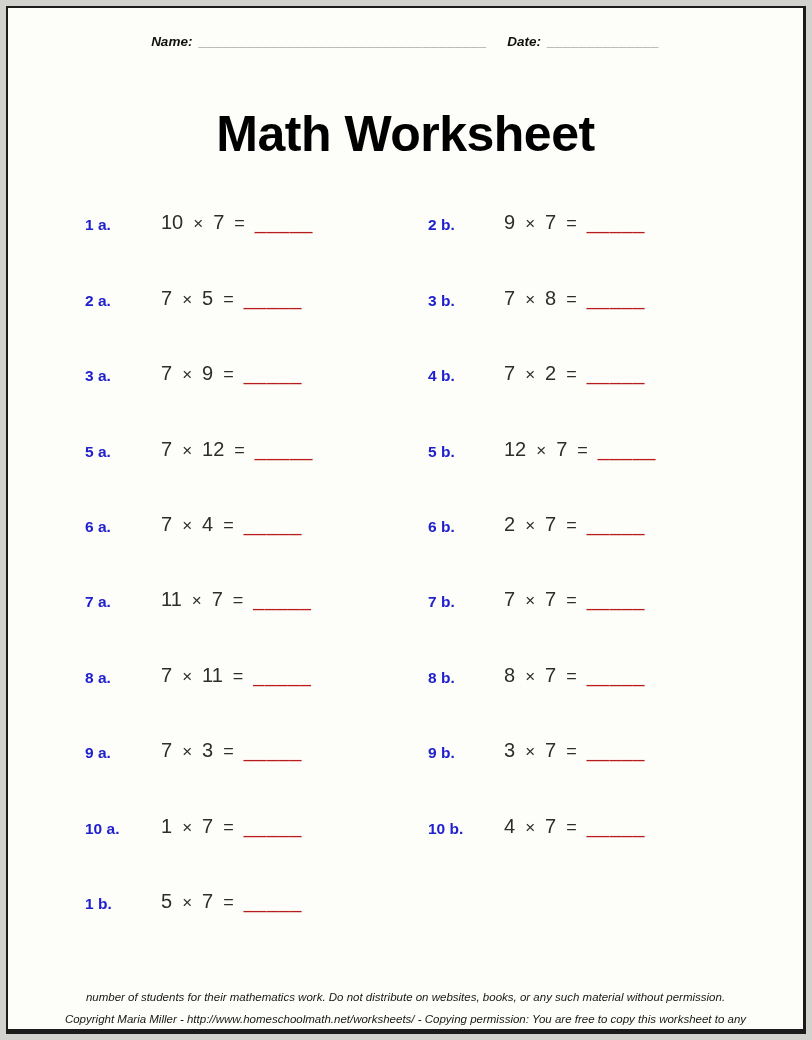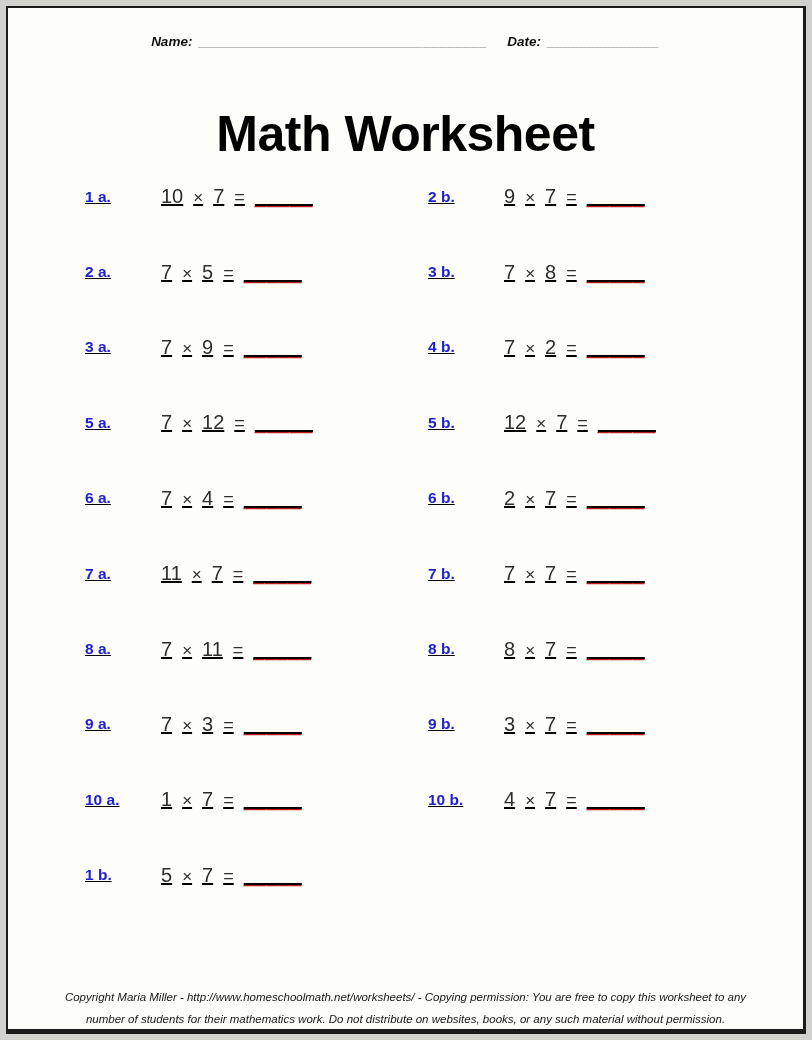--- a/index.html
+++ b/index.html
@@ -69,22 +69,21 @@
     position: absolute;
     top: 151px;
     left: 77px;
     display: grid;
     grid-template-columns: 343px 343px;
     grid-template-rows: repeat(10, 75.4px);
     grid-auto-flow: column;
   }
   .problem {
     display: flex;
-    align-items: center;
-    text-decoration: underline;
+    align-items: flex-end;
   }
   .plabel {
     width: 76px;
     flex: 0 0 76px;
     color: #2020cf;
     font-weight: bold;
     font-size: 15.5px;
   }
   .expr {
     font-size: 20px;
@@ -203,17 +202,17 @@
         <span class="plabel">9 b.</span>
         <span class="expr"><span class="f1">3</span><span class="op">×</span><span class="f2">7</span><span class="eq">=</span><span class="blank">_____</span></span>
       </div>
       <div class="problem">
         <span class="plabel">10 b.</span>
         <span class="expr"><span class="f1">4</span><span class="op">×</span><span class="f2">7</span><span class="eq">=</span><span class="blank">_____</span></span>
       </div>
     </div>
 
   <div class="footer">
+    <div>number of students for their mathematics work. Do not distribute on websites, books, or any such material without permission.</div>
     <div>Copyright Maria Miller - http://www.homeschoolmath.net/worksheets/ - Copying permission: You are free to copy this worksheet to any</div>
-    <div>number of students for their mathematics work. Do not distribute on websites, books, or any such material without permission.</div>
   </div>
 
 </div>
 
 </body></html>

